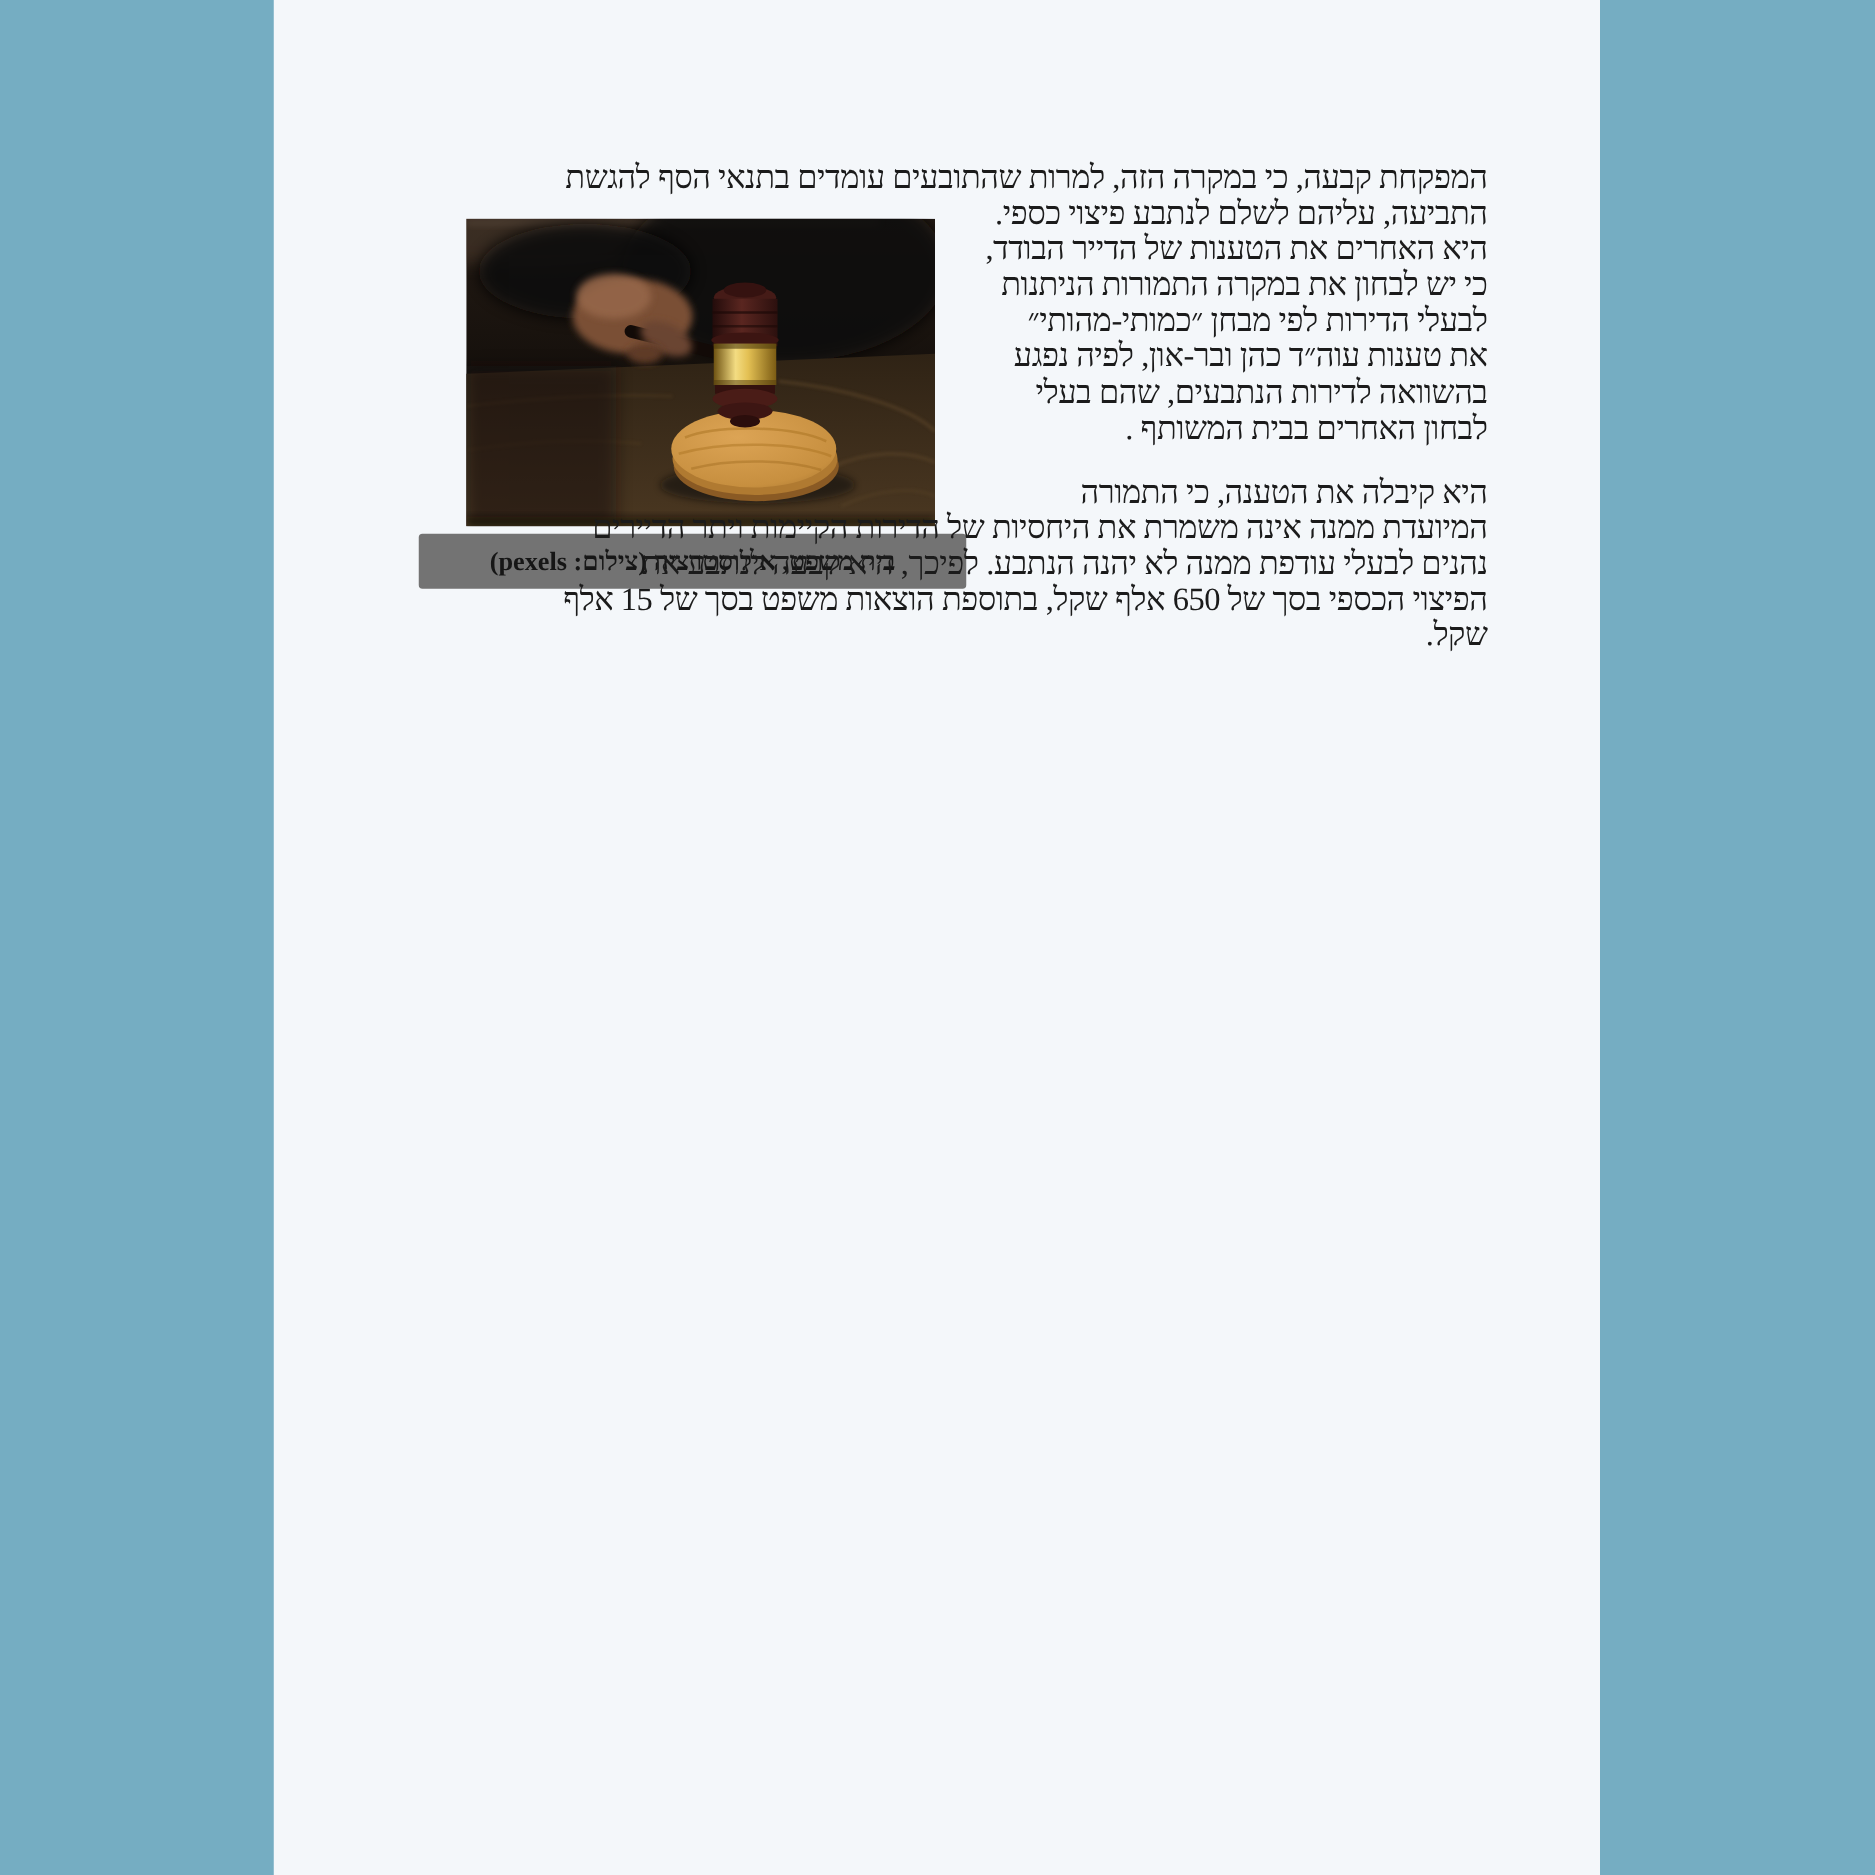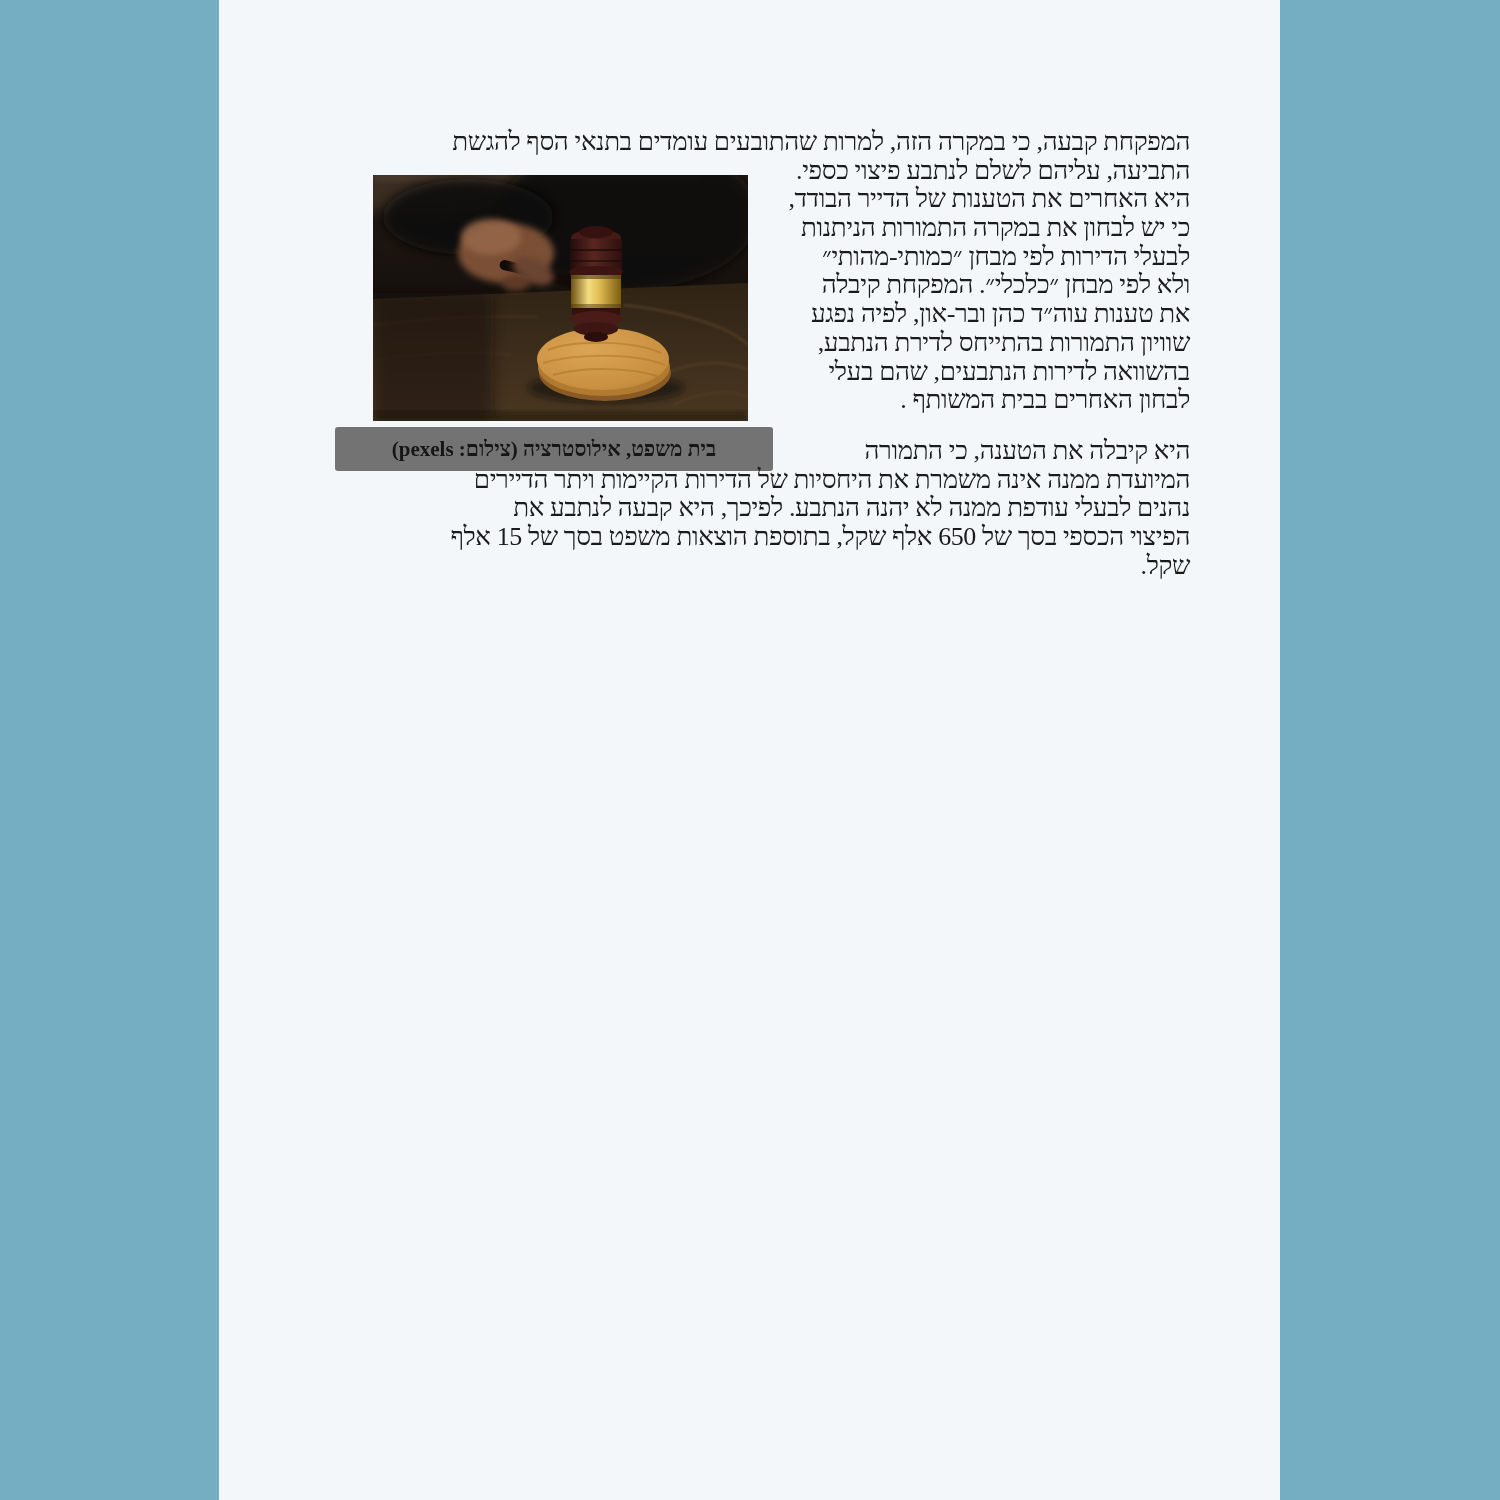--- a/index.html
+++ b/index.html
@@ -166,23 +166,21 @@
     </div>
   </div>
 
   <div class="article">
     <div class="para1">
       <div class="line">המפקחת קבעה, כי במקרה הזה, למרות שהתובעים עומדים בתנאי הסף להגשת</div>
       <div class="line">התביעה, עליהם לשלם לנתבע פיצוי כספי.</div>
       <div class="line">היא האחרים את הטענות של הדייר הבודד,</div>
       <div class="line">כי יש לבחון את במקרה התמורות הניתנות</div>
       <div class="line">לבעלי הדירות לפי מבחן ״כמותי-מהותי״</div>
-      <div class="line">ולא לפי מבחן ״כלכלי״. המפקחת קיבלה</div>
       <div class="line">את טענות עוה״ד כהן ובר-און, לפיה נפגע</div>
-      <div class="line">שוויון התמורות בהתייחס לדירת הנתבע,</div>
       <div class="line">בהשוואה לדירות הנתבעים, שהם בעלי</div>
       <div class="line">לבחון האחרים בבית המשותף .</div>
     </div>
     <div class="para2">
       <div class="line">היא קיבלה את הטענה, כי התמורה</div>
       <div class="line">המיועדת ממנה אינה משמרת את היחסיות של הדירות הקיימות ויתר הדיירים</div>
       <div class="line">נהנים לבעלי עודפת ממנה לא יהנה הנתבע. לפיכך, היא קבעה לנתבע את</div>
       <div class="line">הפיצוי הכספי בסך של 650 אלף שקל, בתוספת הוצאות משפט בסך של 15 אלף</div>
       <div class="line">שקל.</div>
     </div>

